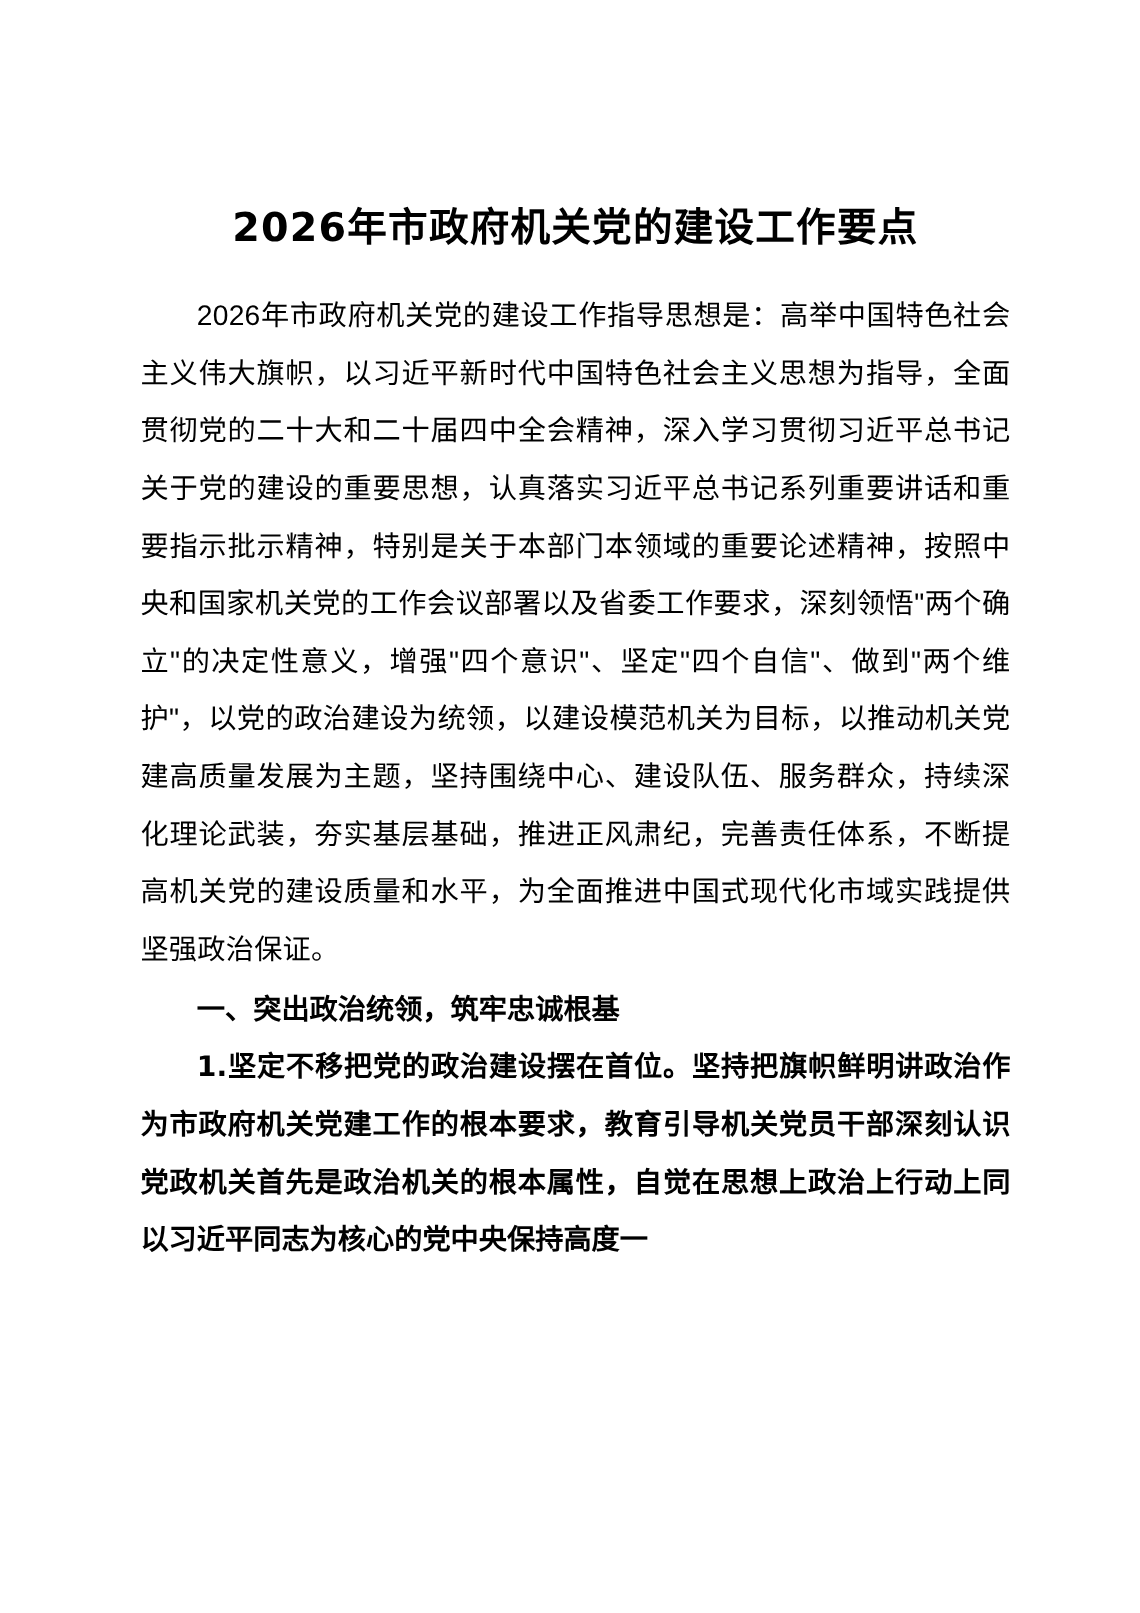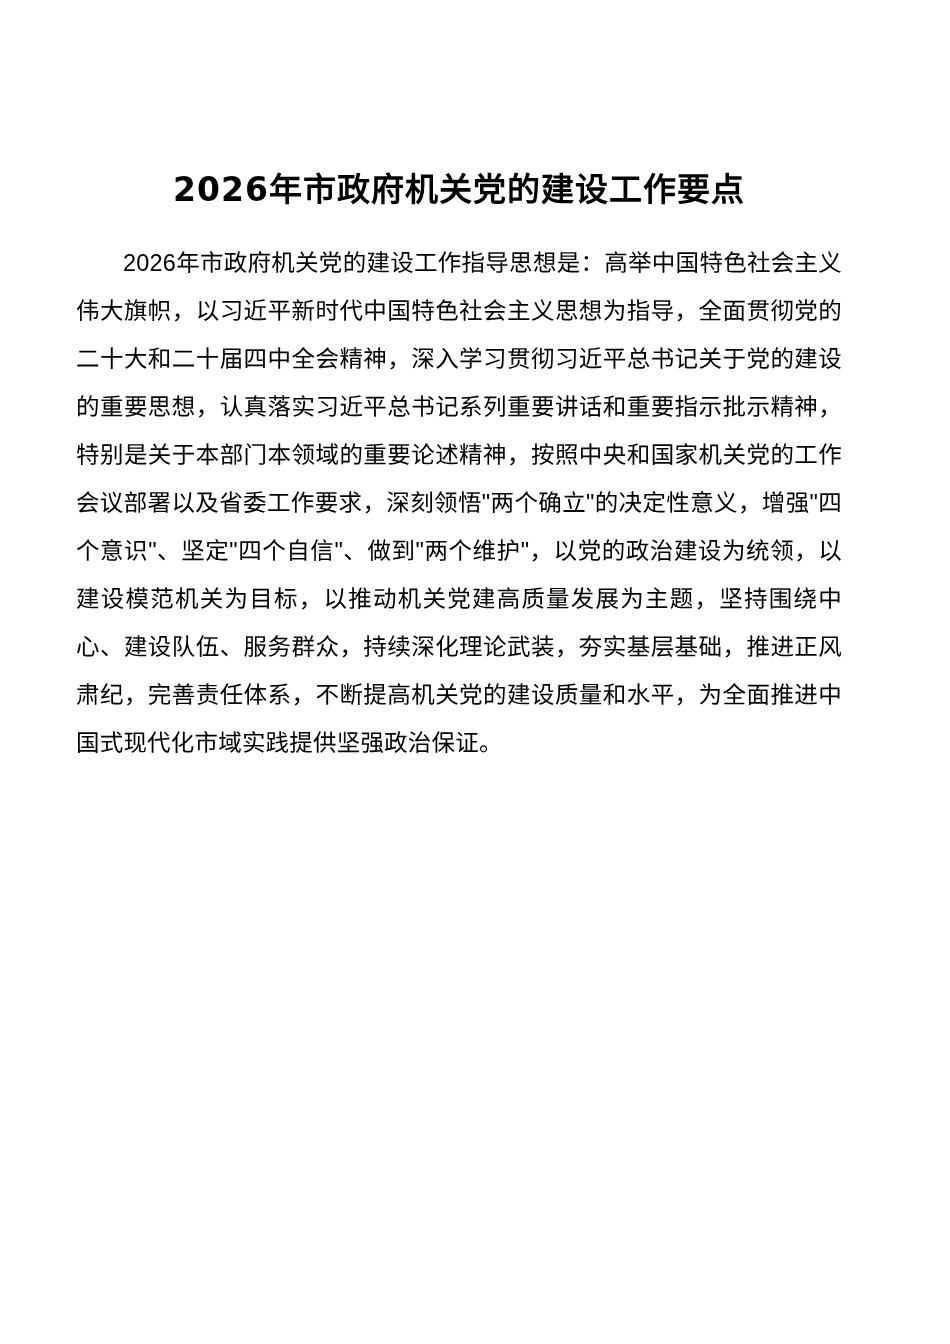--- a/index.html
+++ b/index.html
@@ -11,21 +11,21 @@
     width: 950px;
     height: 1344px;
     font-family: "Liberation Serif", "DejaVu Serif", serif;
     color: #000000;
     overflow: hidden;
   }
   .page {
     width: 950px;
     height: 1344px;
     box-sizing: border-box;
-    padding: 168px 108px 60px 76px;
+    padding: 168px 108px 60px 117px;
     background: #ffffff;
   }
   .doc-title {
     font-family: "DejaVu Sans", "Liberation Sans", sans-serif;
     font-size: 33px;
     font-weight: 700;
     letter-spacing: 1px;
     text-align: center;
     line-height: 1.35;
     margin: 0 0 26px 0;
@@ -65,15 +65,17 @@
 </style>
 </head>
 <body>
 
 <div class="page">
 
   <h1 class="doc-title">2026年市政府机关党的建设工作要点</h1>
 
   <p class="body-para">2026年市政府机关党的建设工作指导思想是：高举中国特色社会主义伟大旗帜，以习近平新时代中国特色社会主义思想为指导，全面贯彻党的二十大和二十届四中全会精神，深入学习贯彻习近平总书记关于党的建设的重要思想，认真落实习近平总书记系列重要讲话和重要指示批示精神，特别是关于本部门本领域的重要论述精神，按照中央和国家机关党的工作会议部署以及省委工作要求，深刻领悟"两个确立"的决定性意义，增强"四个意识"、坚定"四个自信"、做到"两个维护"，以党的政治建设为统领，以建设模范机关为目标，以推动机关党建高质量发展为主题，坚持围绕中心、建设队伍、服务群众，持续深化理论武装，夯实基层基础，推进正风肃纪，完善责任体系，不断提高机关党的建设质量和水平，为全面推进中国式现代化市域实践提供坚强政治保证。</p>
 
+  <p class="section-heading">一、突出政治统领，筑牢忠诚根基</p>
 
+  <p class="item-para">1.坚定不移把党的政治建设摆在首位。坚持把旗帜鲜明讲政治作为市政府机关党建工作的根本要求，教育引导机关党员干部深刻认识党政机关首先是政治机关的根本属性，自觉在思想上政治上行动上同以习近平同志为核心的党中央保持高度一</p>
 
 </div>
 
 </body></html>

